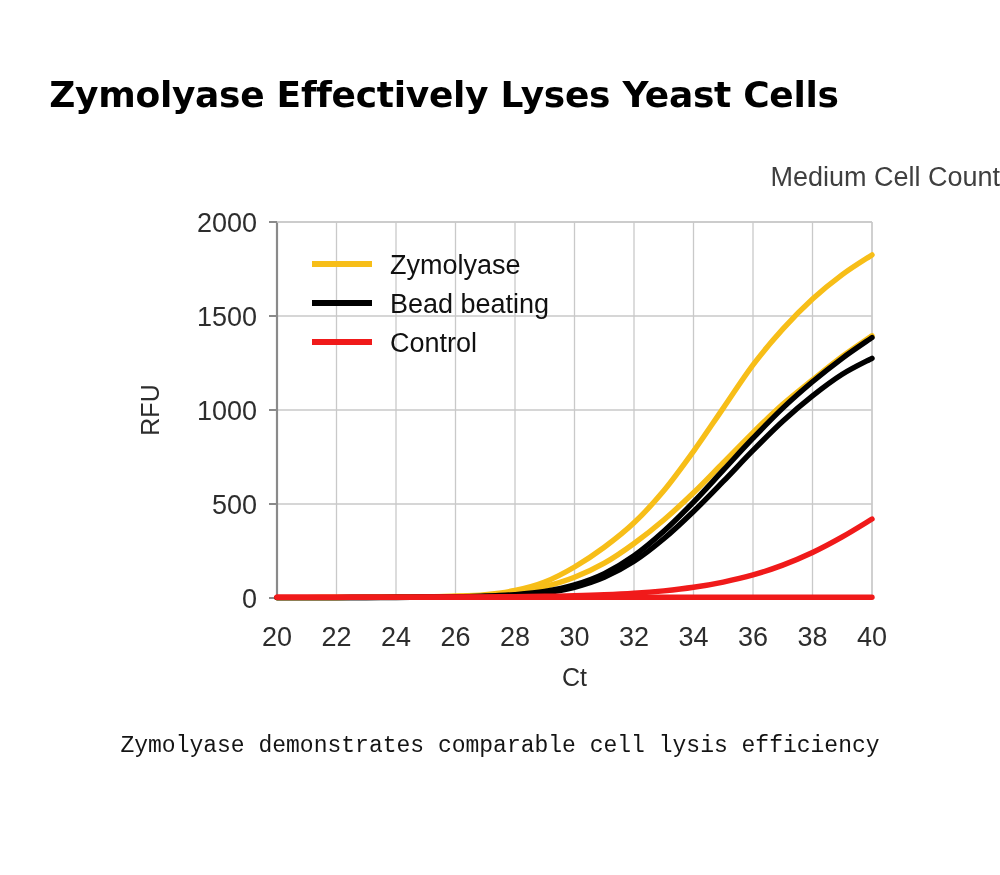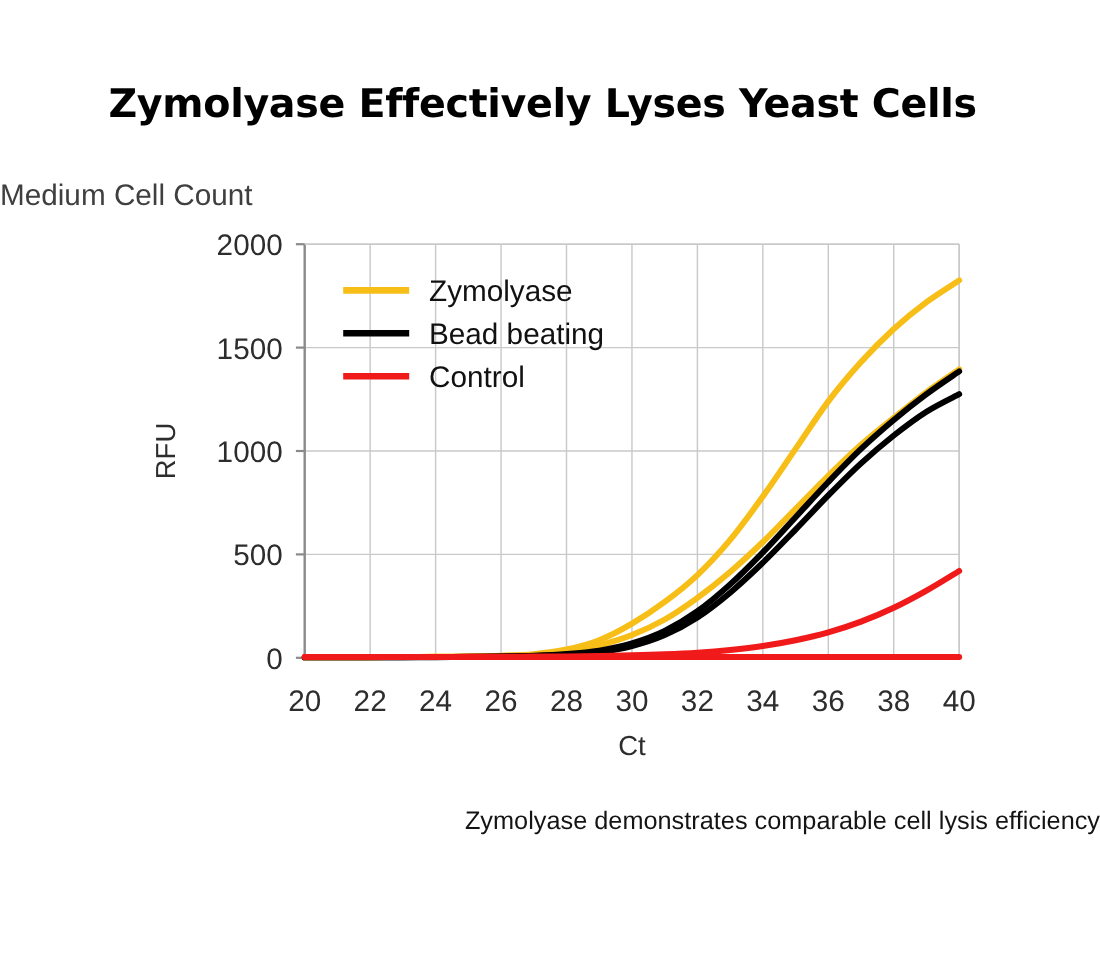--- a/index.html
+++ b/index.html
@@ -18,34 +18,34 @@
     position: absolute;
     left: 0; top: 0;
     width: 1000px;
     height: 875px;
   }
   .fig-title {
     position: absolute;
     left: 0;
     top: 74px;
     width: 888px;
-    text-align: right;
+    text-align: center;
     font-family: "DejaVu Sans", sans-serif;
     font-weight: 700;
     font-size: 36px;
     letter-spacing: -0.3px;
     color: #000000;
     white-space: nowrap;
   }
   .fig-subtitle {
     position: absolute;
     left: 0;
     top: 162px;
     width: 1000px;
-    text-align: left;
+    text-align: right;
     font-family: "Liberation Sans", sans-serif;
     font-weight: 400;
     font-size: 27px;
     color: #3f3f3f;
   }
   .plot-wrap {
     position: absolute;
     left: 0;
     top: 0;
     width: 1000px;
@@ -70,22 +70,22 @@
   .legend-label {
     font-family: "Liberation Sans", sans-serif;
     font-size: 27px;
     fill: #111111;
   }
   .caption {
     position: absolute;
     left: 0;
     top: 728px;
     width: 1000px;
-    text-align: right;
-    font-family: Liberation Sans, sans-serif;
+    text-align: center;
+    font-family: Liberation Mono, monospace;
     font-size: 23px;
     line-height: 36px;
     color: #141414;
   }
   .caption .sp { font-style: italic; }
 </style>
 </head>
 <body>
 
 <div id="figure">

